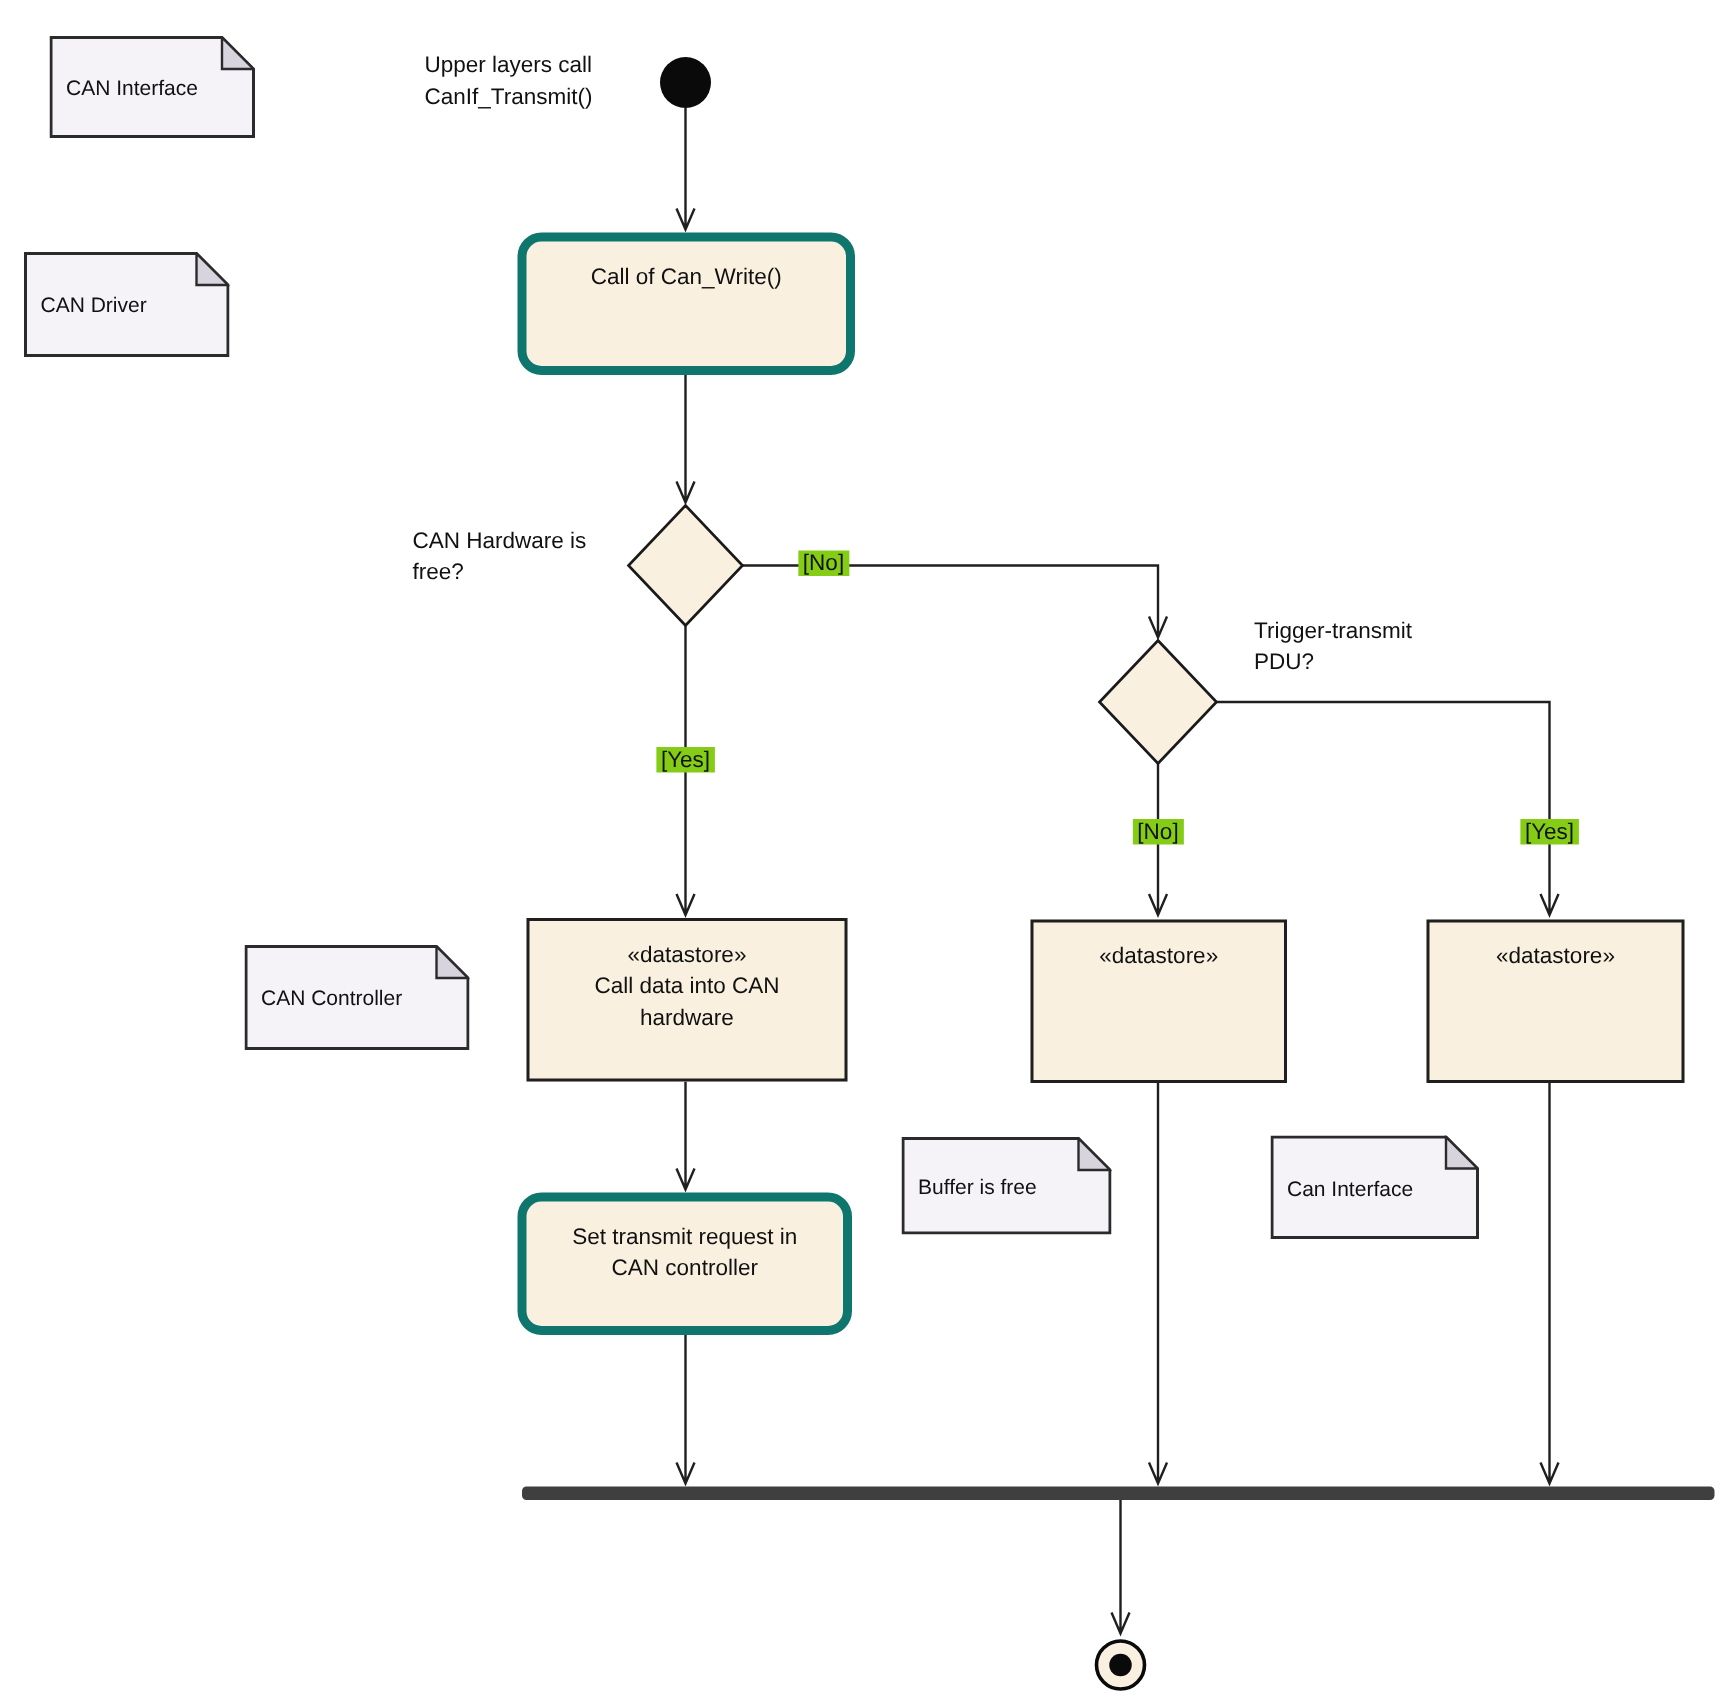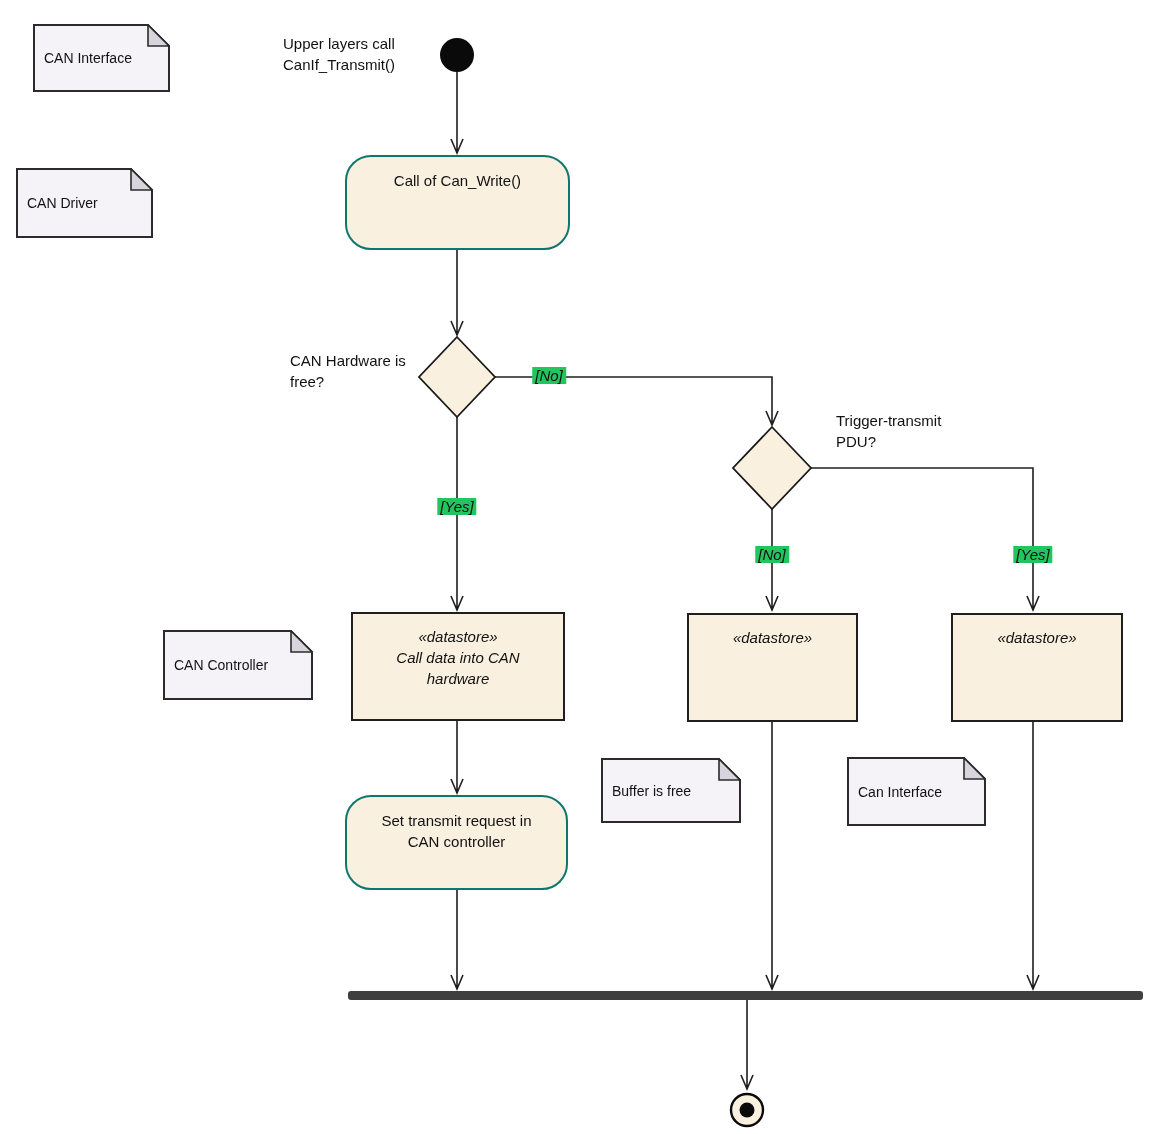--- a/index.html
+++ b/index.html
@@ -12,38 +12,38 @@
   .shape-poly { fill:#FAF0E0; stroke:#1a1a1a; stroke-width:1.8; }
   .note { position:absolute;padding-left:32px; }
   .note-svg { position:absolute; left:0; top:0; }
   .note-body { fill:#F5F2F8; stroke:#2b2b2b; stroke-width:2; }
   .note-fold { fill:#D8D4DE; stroke:#2b2b2b; stroke-width:1.6; }
   .note-text {
     position:absolute; left:11px; top:50%; transform:translateY(-50%);
     font-size:14px; white-space:nowrap;
   }
   .action {
-    position:absolute; background:#FAF0E0; border:2px solid #0f766e;
-    border-radius:26px; box-sizing:border-box;
+    position:absolute; background:#FAF0E0; border:6px solid #0f766e;
+    border-radius:16px; box-sizing:border-box;
   }
   .action-label {
     padding-top:13px; text-align:center; font-size:15px; line-height:21px;
     white-space:pre-line;
   }
   .datastore {
     position:absolute; background:#FAF0E0; border:2px solid #1f1f1f;
-    box-sizing:border-box; text-align:center; padding-top:12px;font-style:italic;
+    box-sizing:border-box; text-align:center; padding-top:12px;
   }
   .ds-stereo, .ds-name { font-size:15px; line-height:21px; white-space:pre-line; }
   .float-label {
     position:absolute; font-size:15px; line-height:21px; white-space:pre-line;margin-left:20px;
   }
   .guard {
     position:absolute; transform:translateX(-50%); font-size:15px;
-    background:#22c55e; padding:0 3px; white-space:nowrap;font-style:italic;
+    background:#84cc16; padding:0 3px; white-space:nowrap;
   }
 </style>
 </head>
 <body>
 
 <div class="canvas">
 
   <svg class="edges-layer" width="1152" height="1134" viewBox="0 0 1152 1134">
 
     <circle cx="457" cy="55" r="17" fill="#0a0a0a"></circle>
@@ -127,21 +127,21 @@
   <div class="datastore" style="left:687px;top:613px;width:171px;height:109px">
     <div class="ds-stereo">«datastore»</div>
   </div>
 
   <div class="datastore" style="left:951px;top:613px;width:172px;height:109px">
     <div class="ds-stereo">«datastore»</div>
   </div>
 
   <div class="float-label" style="left:263px;top:33px">Upper layers call
 CanIf_Transmit()</div>
-  <div class="float-label" style="left:270px;top:350px">CAN Hardware is
+  <div class="float-label" style="left:255px;top:350px">CAN Hardware is
 free?</div>
   <div class="float-label" style="left:816px;top:410px">Trigger-transmit
 PDU?</div>
 
   <div class="guard" style="left:549px;top:367px">[No]</div>
   <div class="guard" style="left:457px;top:498px">[Yes]</div>
   <div class="guard" style="left:772px;top:546px">[No]</div>
   <div class="guard" style="left:1033px;top:546px">[Yes]</div>
 
 </div>

